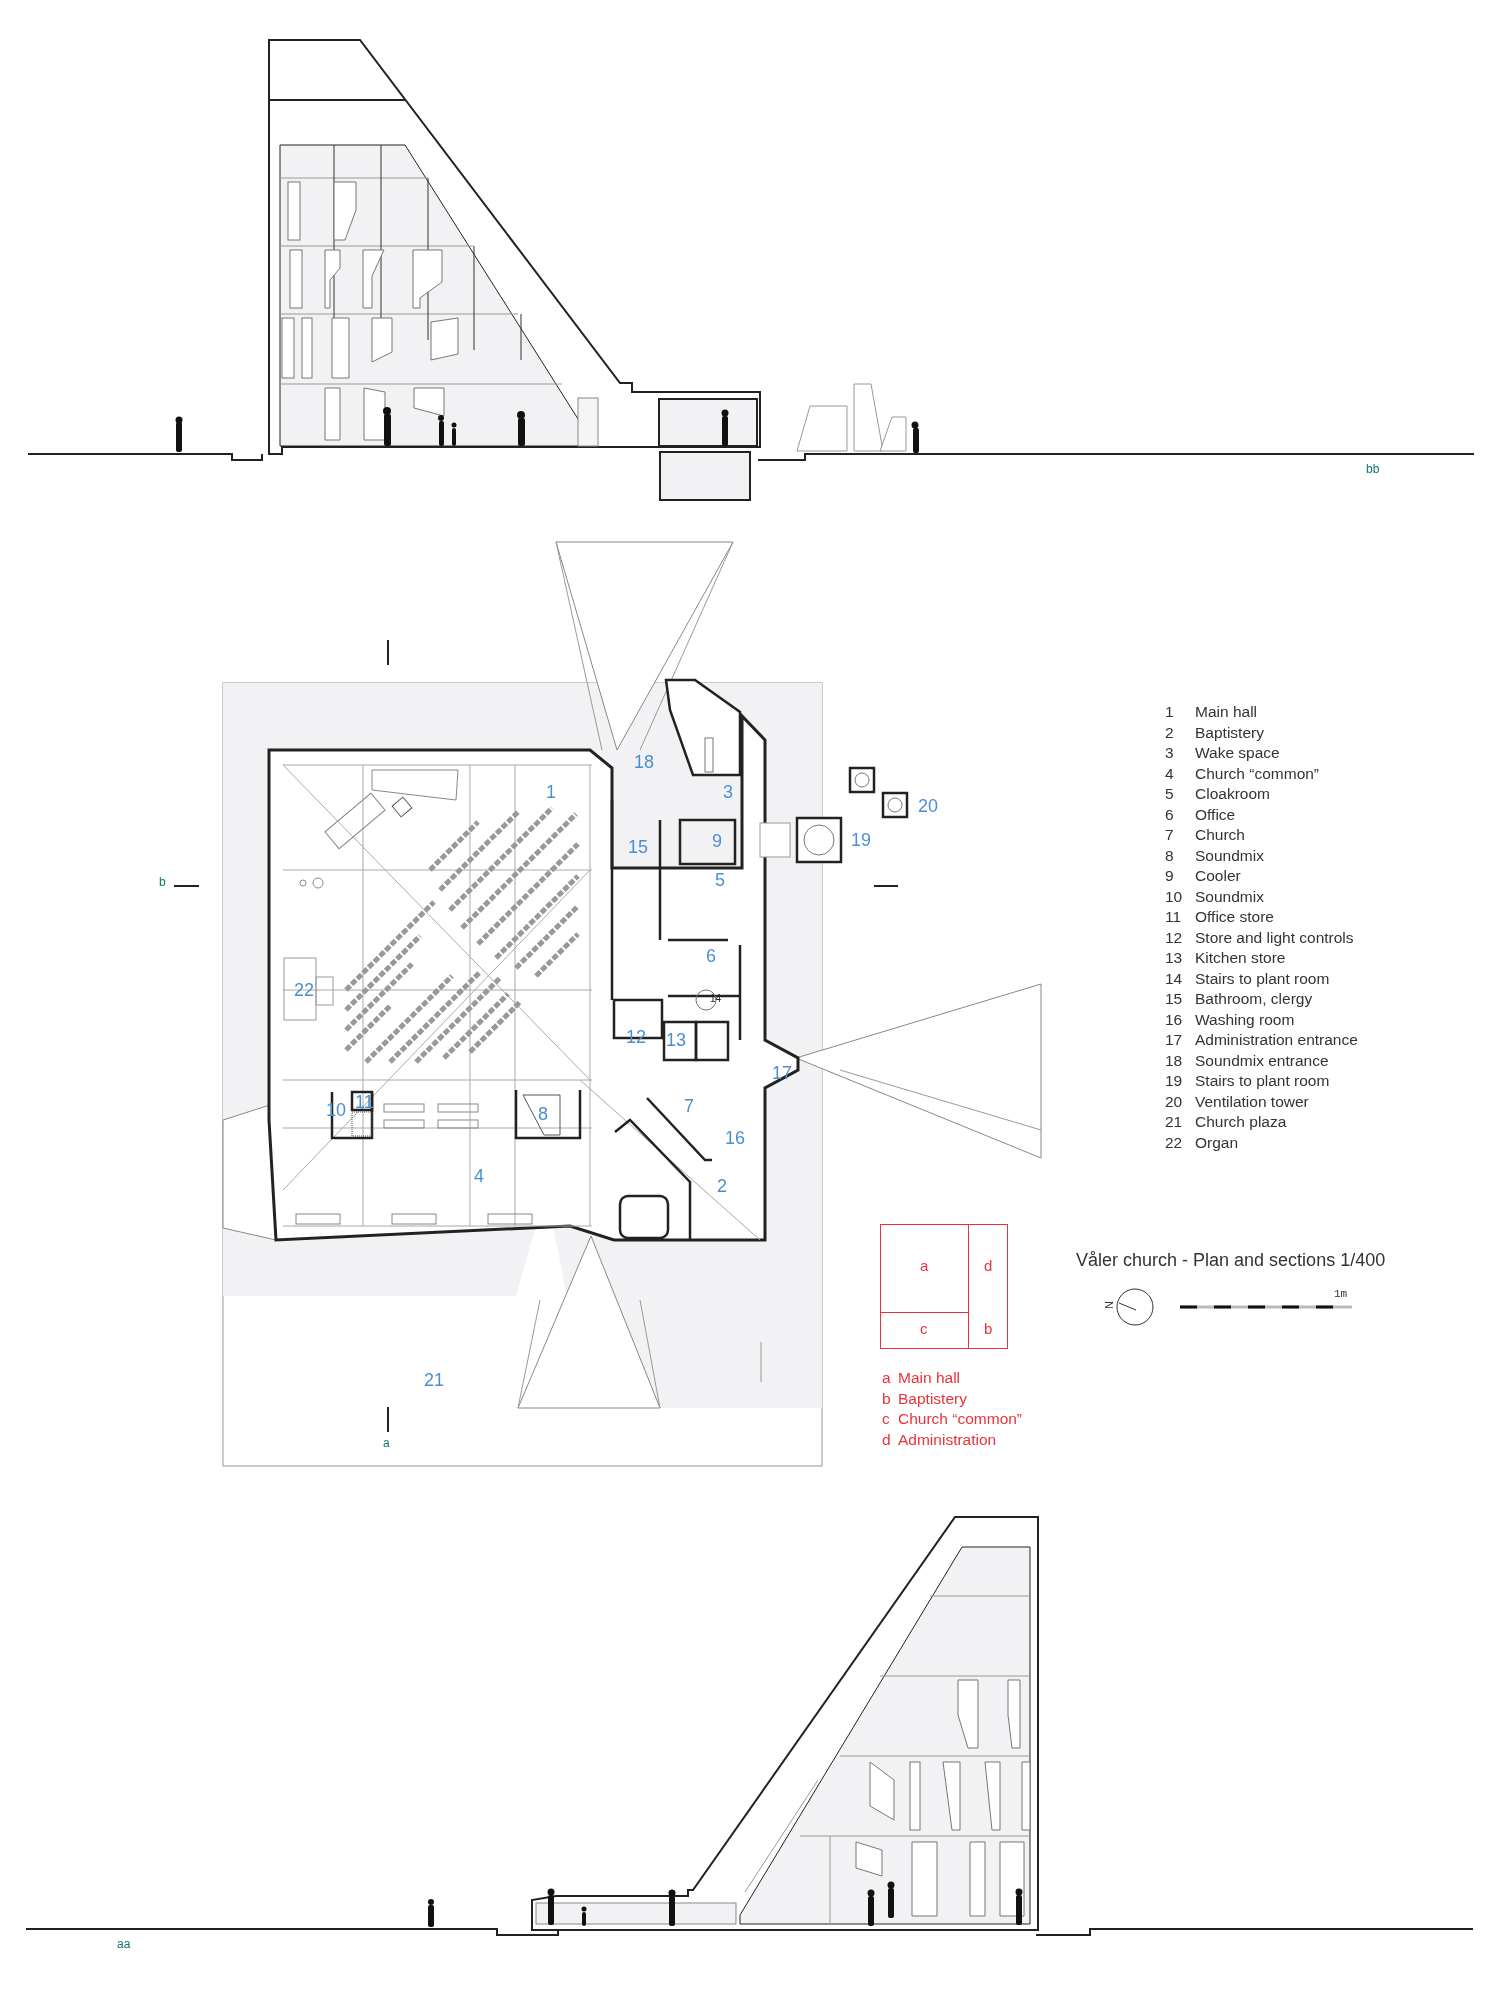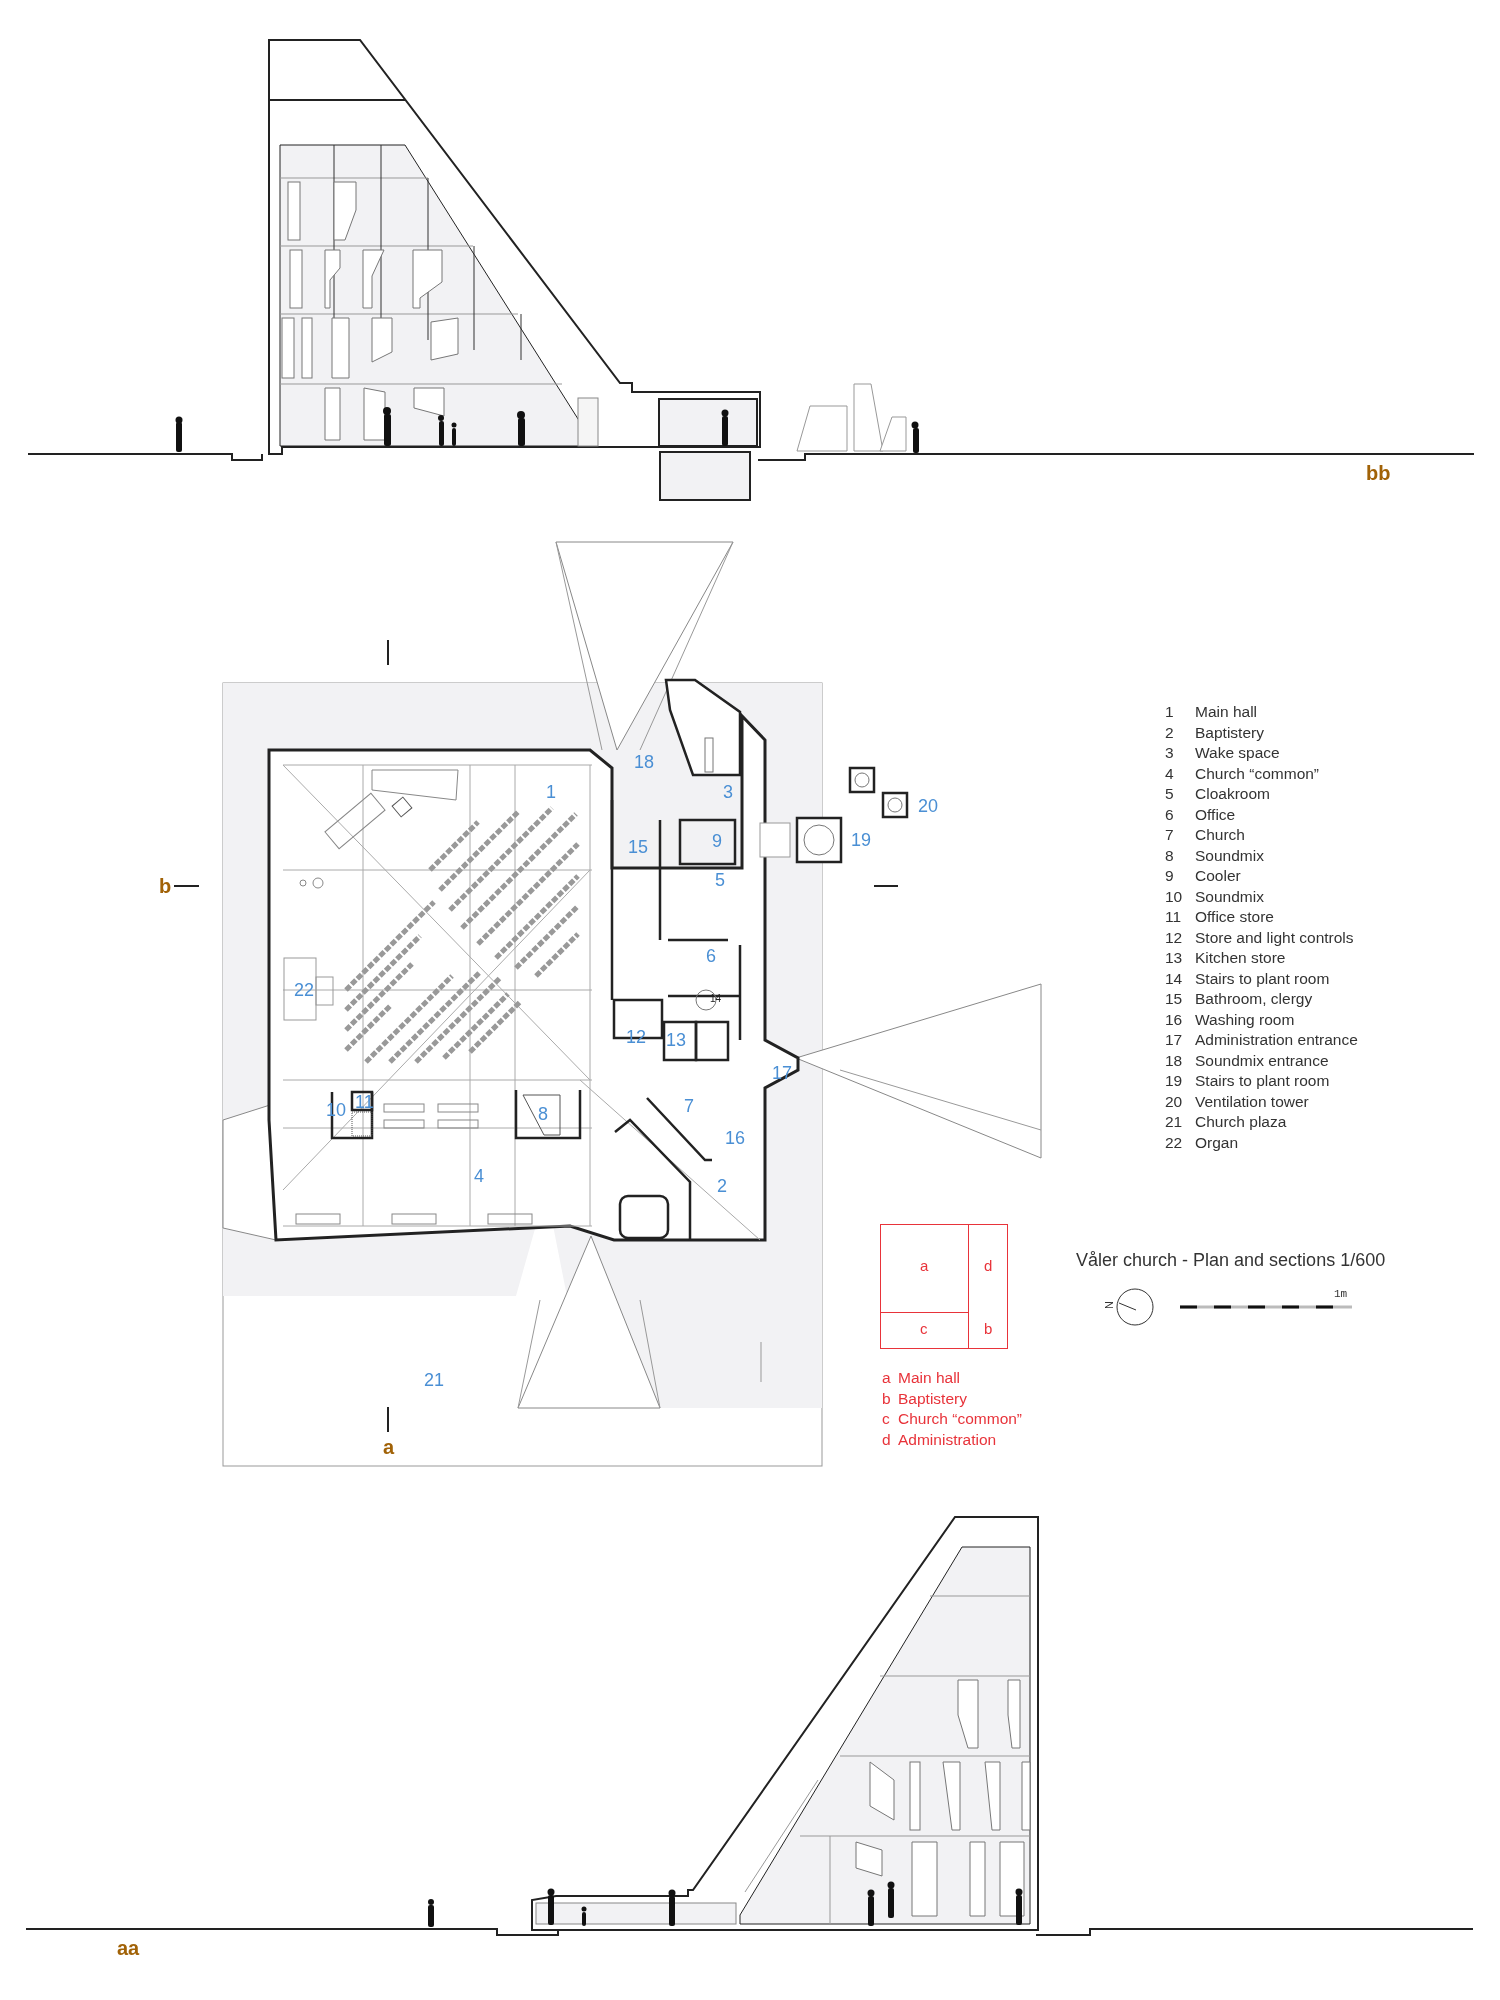--- a/index.html
+++ b/index.html
@@ -14,21 +14,21 @@
   .person { fill:#111; }
   .lbl { fill:#4a8fd4; font-family:"Liberation Sans", sans-serif; font-size:18px; }
   .lbl-sm { fill:#222; font-family:"Liberation Sans", sans-serif; font-size:10px; }
   .legend { position:absolute; left:1165px; top:702px; font-size:15.5px; line-height:20.5px; color:#333; }
   .legend-row { display:flex; }
   .legend-num { width:30px; }
   .zone-legend { position:absolute; left:882px; top:1368px; font-size:15.5px; line-height:20.5px; color:#e8333a; }
   .zone-legend .legend-num { width:16px; }
   .title { position:absolute; left:1076px; top:1250px; font-size:18px; color:#333; }
   .scale-label { position:absolute; left:1334px; top:1288px; font-size:11px; color:#333;font-family:Liberation Mono, monospace; }
-  .sec-label { position:absolute; font-size:20px; color:#a16207;font-weight:bold; }
+  .sec-label { position:absolute; font-size:12px; color:#0f766e; }
   .zone-box { position:absolute; border:1.5px solid #e8333a; box-sizing:border-box; }
   .zone-letter { position:absolute; color:#e8333a; font-size:15px; }
 </style>
 </head>
 <body>
 
 <svg width="1500" height="2000" viewBox="0 0 1500 2000">
 
   <g>
 
@@ -418,14 +418,14 @@
   <div class="legend-row">
       <span class="legend-num">c</span>
       <span>Church “common”</span>
     </div>
   <div class="legend-row">
       <span class="legend-num">d</span>
       <span>Administration</span>
     </div>
 </div>
 
-<div class="title">Våler church - Plan and sections 1/600</div>
+<div class="title">Våler church - Plan and sections 1/400</div>
 <div class="scale-label">1m</div>
 
 </body></html>

